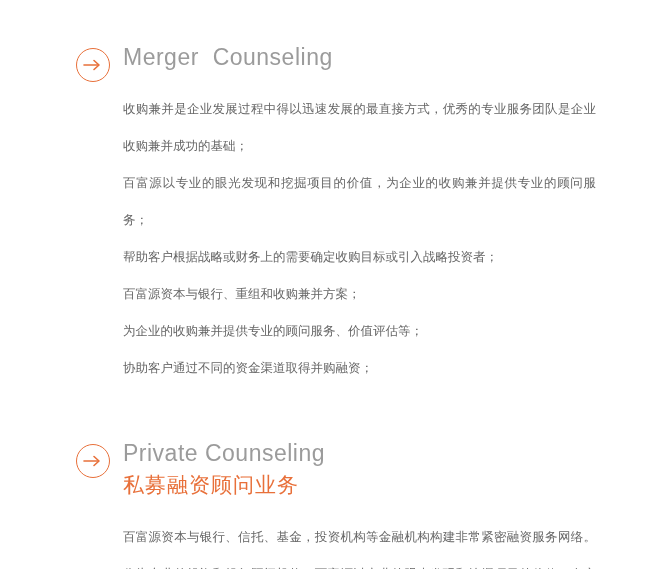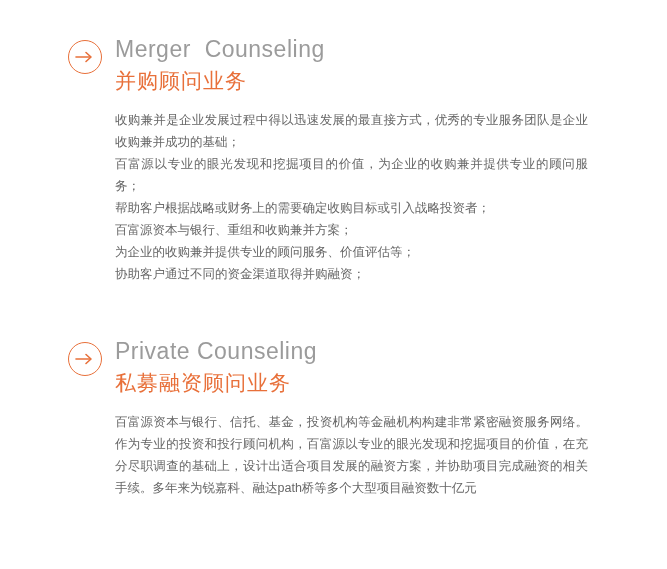--- a/index.html
+++ b/index.html
@@ -12,21 +12,21 @@
     height: 569px;
     background: #ffffff;
     font-family: "Liberation Sans", sans-serif;
     color: #555555;
     overflow: hidden;
   }
   .page {
     position: relative;
     width: 552px;
     height: 569px;
-    padding: 0;
+    padding: 8px;
   }
   .section {
     position: relative;
     padding-left: 115px;
   }
   .section-1 { padding-top: 34px; }
   .section-2 { padding-top: 51px; }
 
   .arrow-badge {
     position: absolute;
@@ -57,23 +57,23 @@
     font-size: 21px;
     line-height: 30px;
     color: #e8703a;
     font-weight: 400;
     margin: 0;
     margin-top: 2px;
     letter-spacing: 1px;
   }
 
   .body-text {
-    margin-top: 13px;
+    margin-top: 19px;
     font-size: 12.5px;
-    line-height: 22px;
+    line-height: 37px;
     color: #666666;
     width: 473px;
     text-align: justify;
   }
   .body-text p {
     margin: 0;
   }
   .para-block p {
     margin: 0;
   }
@@ -84,21 +84,20 @@
 <div class="page">
 
   <div class="section section-1">
     <div class="arrow-badge">
       <svg width="20" height="14" viewBox="0 0 20 14" aria-hidden="true">
         <path d="M1 7 H15" stroke="#e8703a" stroke-width="1.6" fill="none" stroke-linecap="round"></path>
         <path d="M11 2.5 L16 7 L11 11.5" stroke="#e8703a" stroke-width="1.6" fill="none" stroke-linecap="round" stroke-linejoin="round"></path>
       </svg>
     </div>
     <h2 class="title-en">Merger  Counseling</h2>
-    <h3 class="title-cn">并购顾问业务</h3>
     <div class="body-text para-block">
       <p>收购兼并是企业发展过程中得以迅速发展的最直接方式，优秀的专业服务团队是企业收购兼并成功的基础；</p>
       <p>百富源以专业的眼光发现和挖掘项目的价值，为企业的收购兼并提供专业的顾问服务；</p>
       <p>帮助客户根据战略或财务上的需要确定收购目标或引入战略投资者；</p>
       <p>百富源资本与银行、重组和收购兼并方案；</p>
       <p>为企业的收购兼并提供专业的顾问服务、价值评估等；</p>
       <p>协助客户通过不同的资金渠道取得并购融资；</p>
     </div>
   </div>
 

